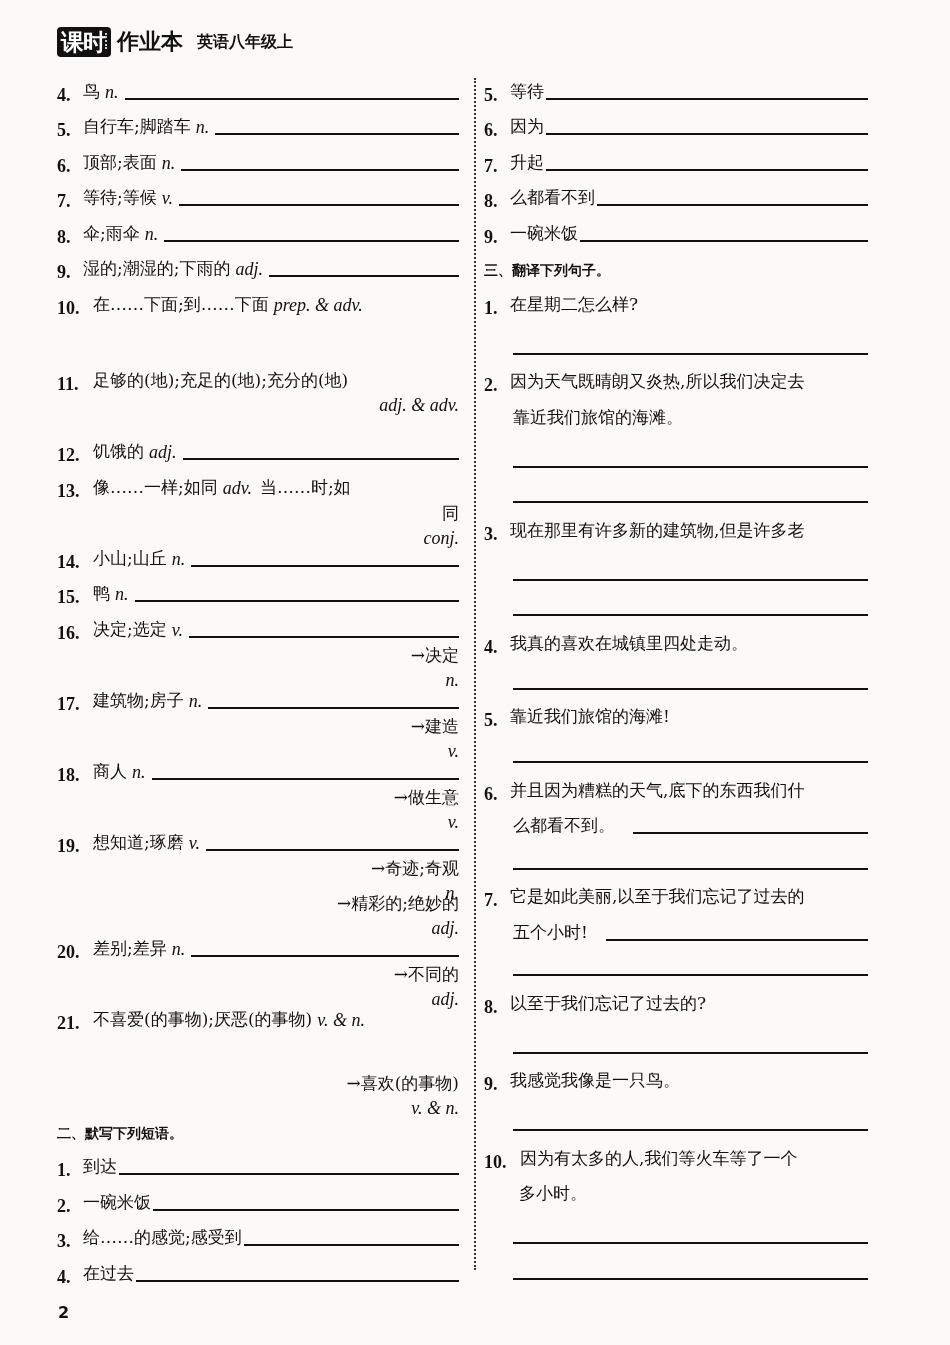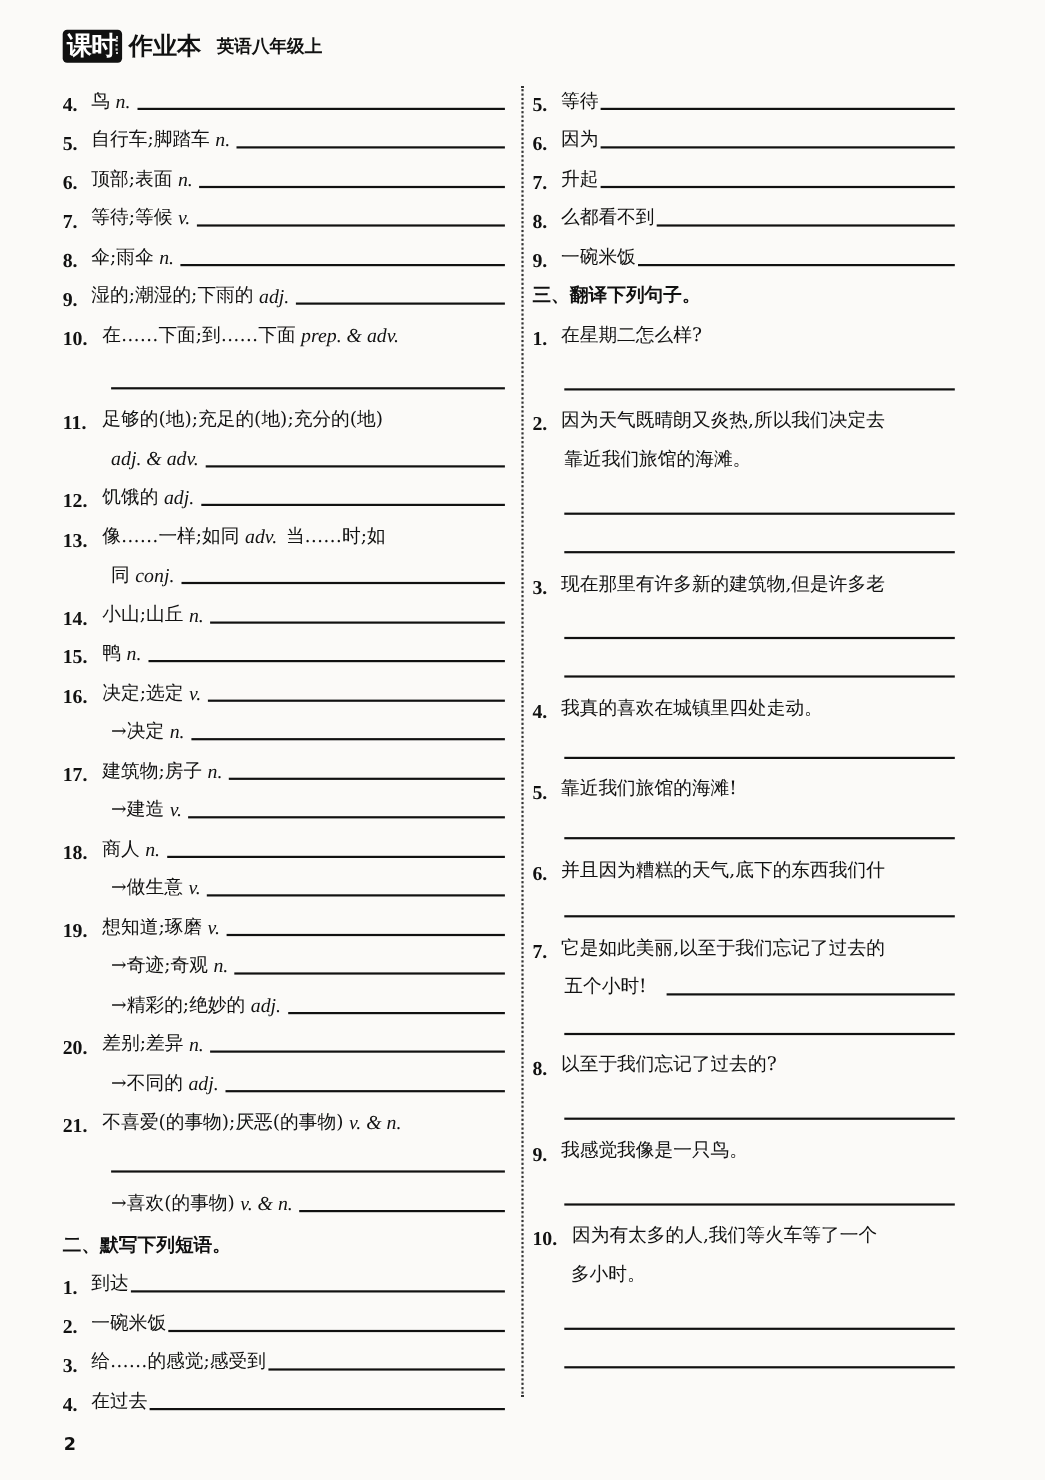--- a/index.html
+++ b/index.html
@@ -24,28 +24,28 @@
   .col-left { left: 57px; width: 402px; }
   .col-right { left: 484px; width: 384px; }
   .divider {
     position: absolute; left: 474px; top: 78px; height: 1192px; width: 0;
     border-left: 2px dotted #333;
   }
 
   .line { position: relative; height: 35.5px; display: flex; align-items: flex-end; font-size: 17px; }
   .num { font-weight: bold; font-family: "Liberation Serif", serif; font-size: 18px; min-width: 22px; margin-right: 4px; }
   .num2 { min-width: 32px; }
-  .indent { padding-left: 44px; }
+  .indent { padding-left: 44px; flex-direction: column; }
   .indent-r { padding-left: 29px; }
   .txt { white-space: nowrap; padding-bottom: 3px; }
   .pos { font-style: italic; font-family: "Liberation Serif", serif; font-size: 18px; margin-left: 5px; }
   .blank { flex: 1; border-bottom: 2px solid #111; margin-left: 6px; margin-bottom: 6px; height: 1px; }
   .blank-full { flex: 1; border-bottom: 2px solid #111; margin-bottom: 6px; height: 1px; }
   .section-title {
-    font-family: "DejaVu Sans", sans-serif; font-weight: bold; font-size: 17px;
+    font-family: "DejaVu Sans", sans-serif; font-weight: bold; font-size: 14px;
   }
   .page-num { position: absolute; left: 58px; top: 1303px; font-family: "DejaVu Sans", sans-serif; font-weight: bold; font-size: 16px; }
 </style>
 </head>
 <body>
 
 <div class="header">
   <span class="logo">课时</span>
   <span class="brand">作业本</span>
   <span class="subject">英语八年级上</span>
@@ -312,20 +312,24 @@
     </div>
   <div class="line indent-r" style="height:38px">
       <span class="blank-full"></span>
     </div>
 
   <div class="line">
       <span class="num">6.</span>
       <span class="txt">并且因为糟糕的天气,底下的东西我们什</span>
     </div>
   <div class="line indent-r">
+      <span class="txt">么都看不到。</span>
+      <span class="blank" style="margin-left:18px"></span>
+    </div>
+  <div class="line indent-r">
       <span class="blank-full"></span>
     </div>
 
   <div class="line">
       <span class="num">7.</span>
       <span class="txt">它是如此美丽,以至于我们忘记了过去的</span>
     </div>
   <div class="line indent-r">
       <span class="txt">五个小时!</span>
       <span class="blank" style="margin-left:18px"></span>

